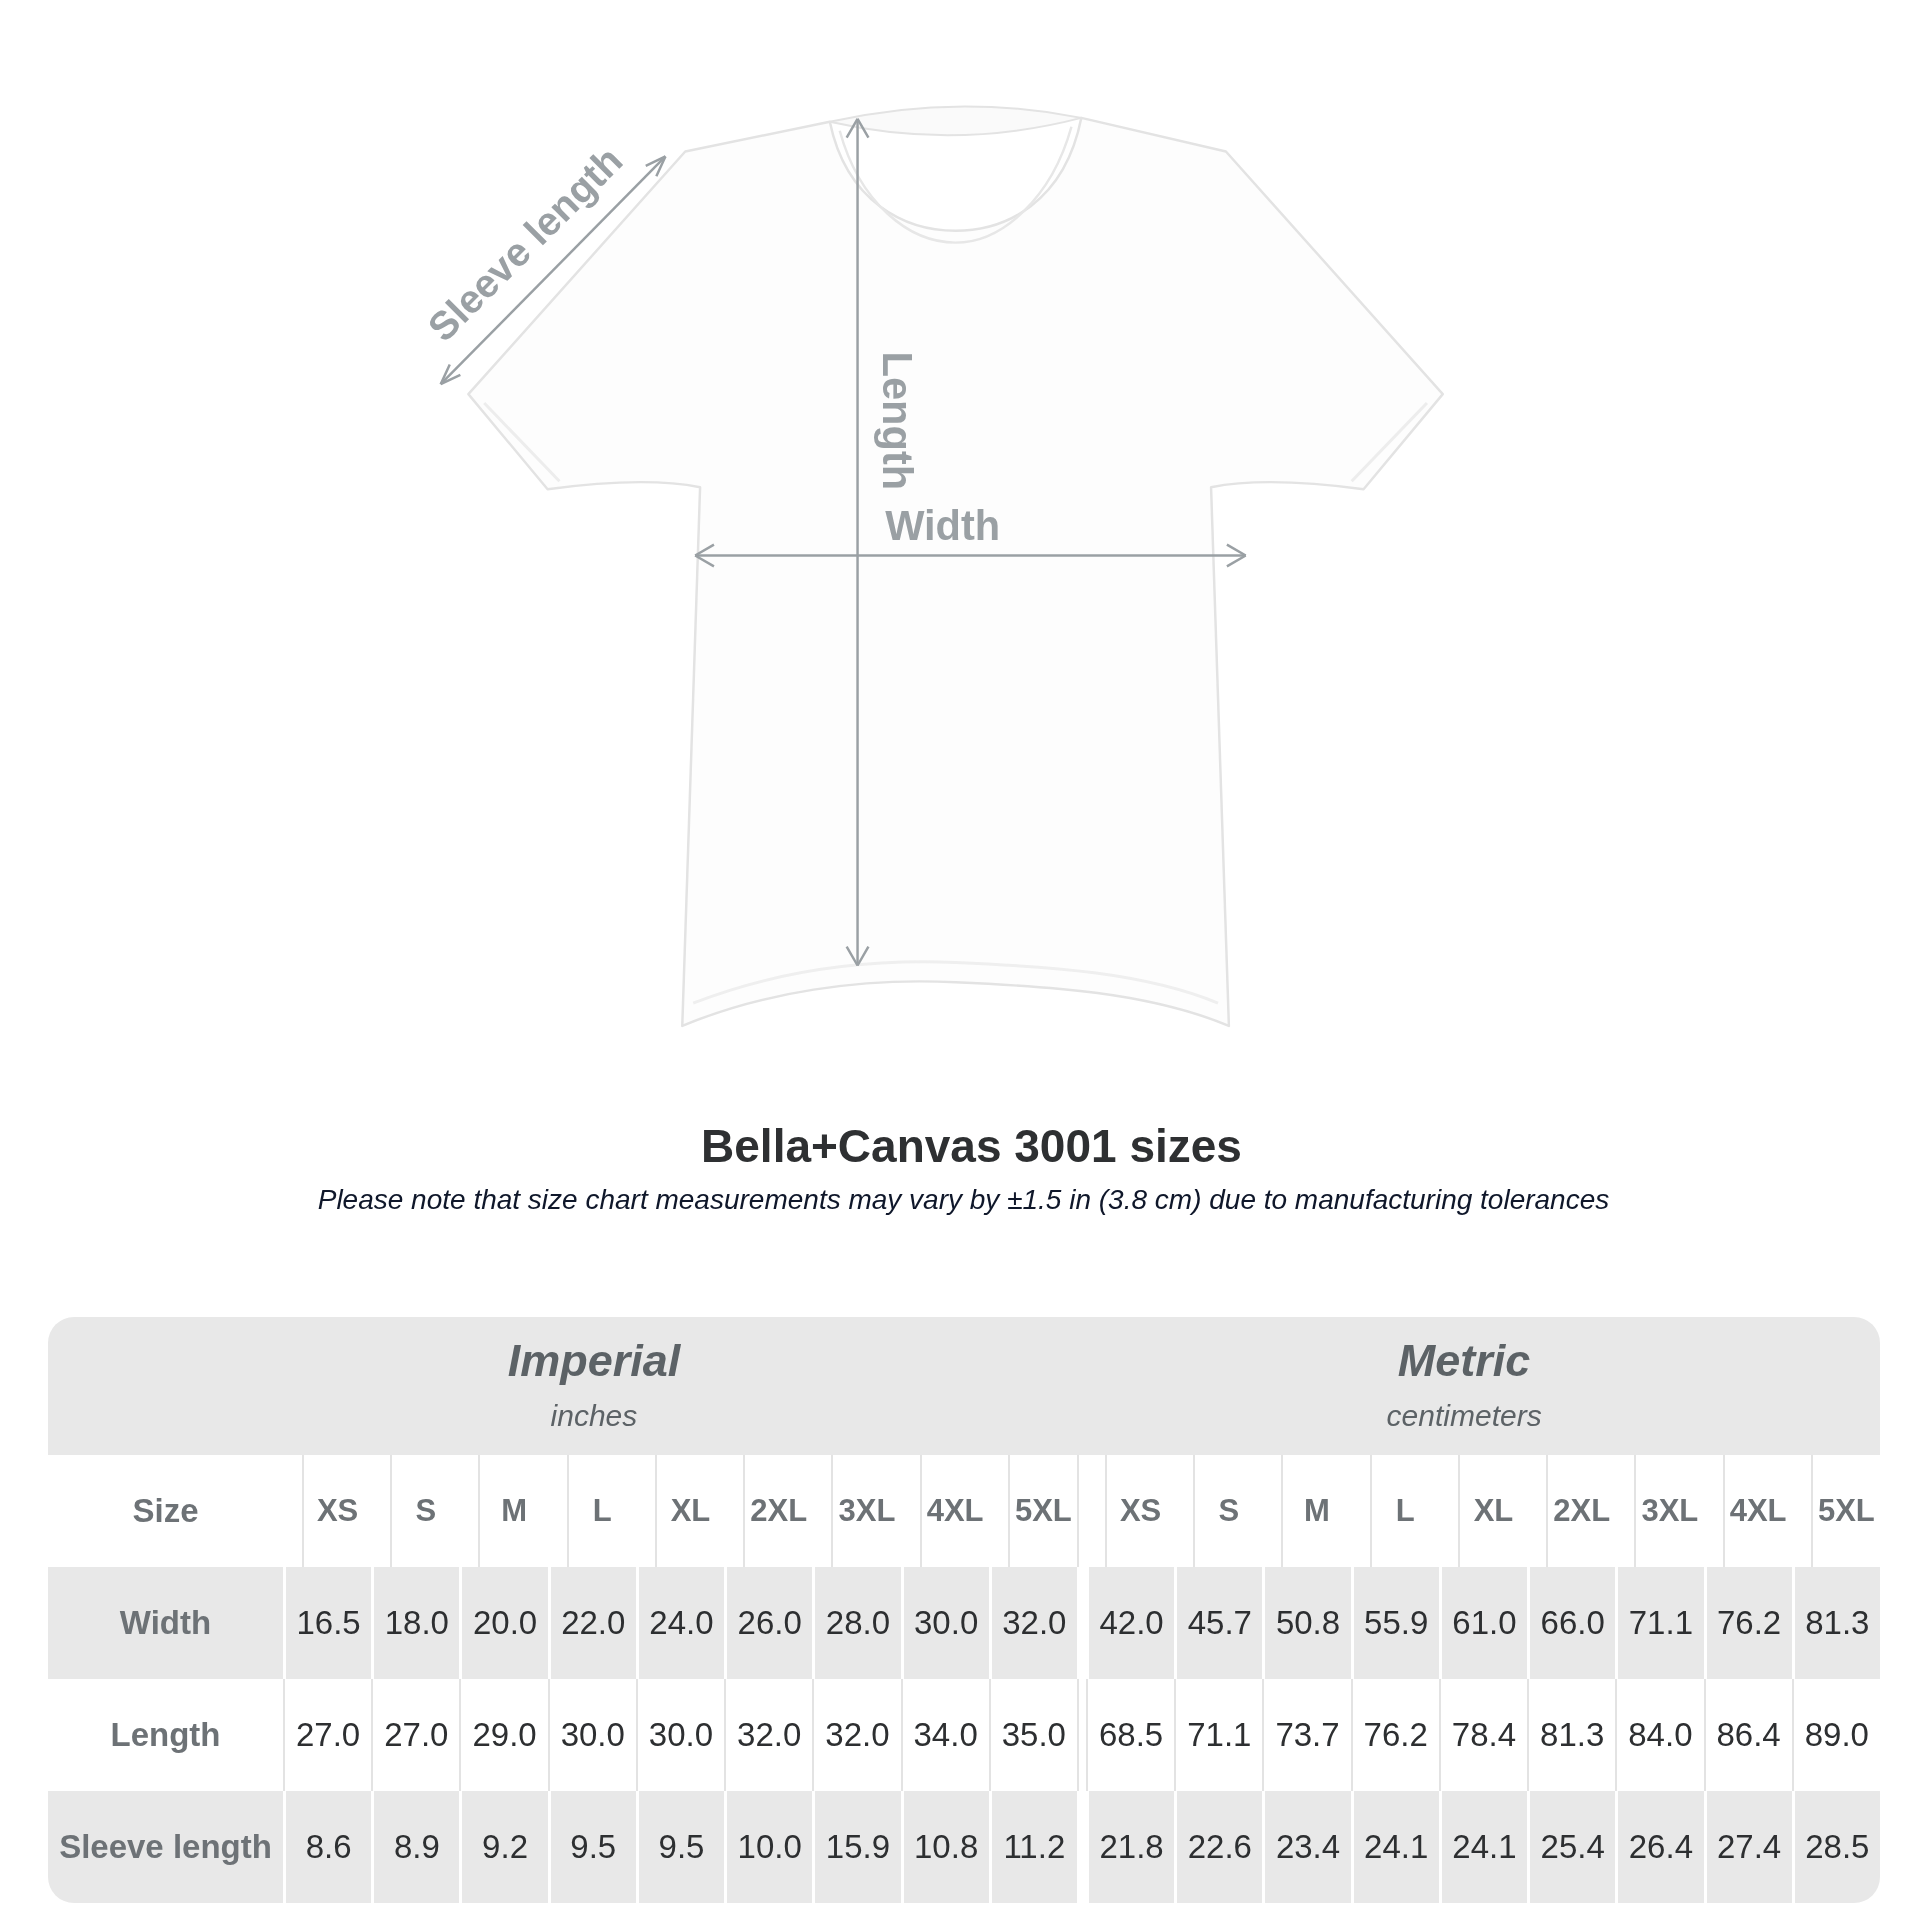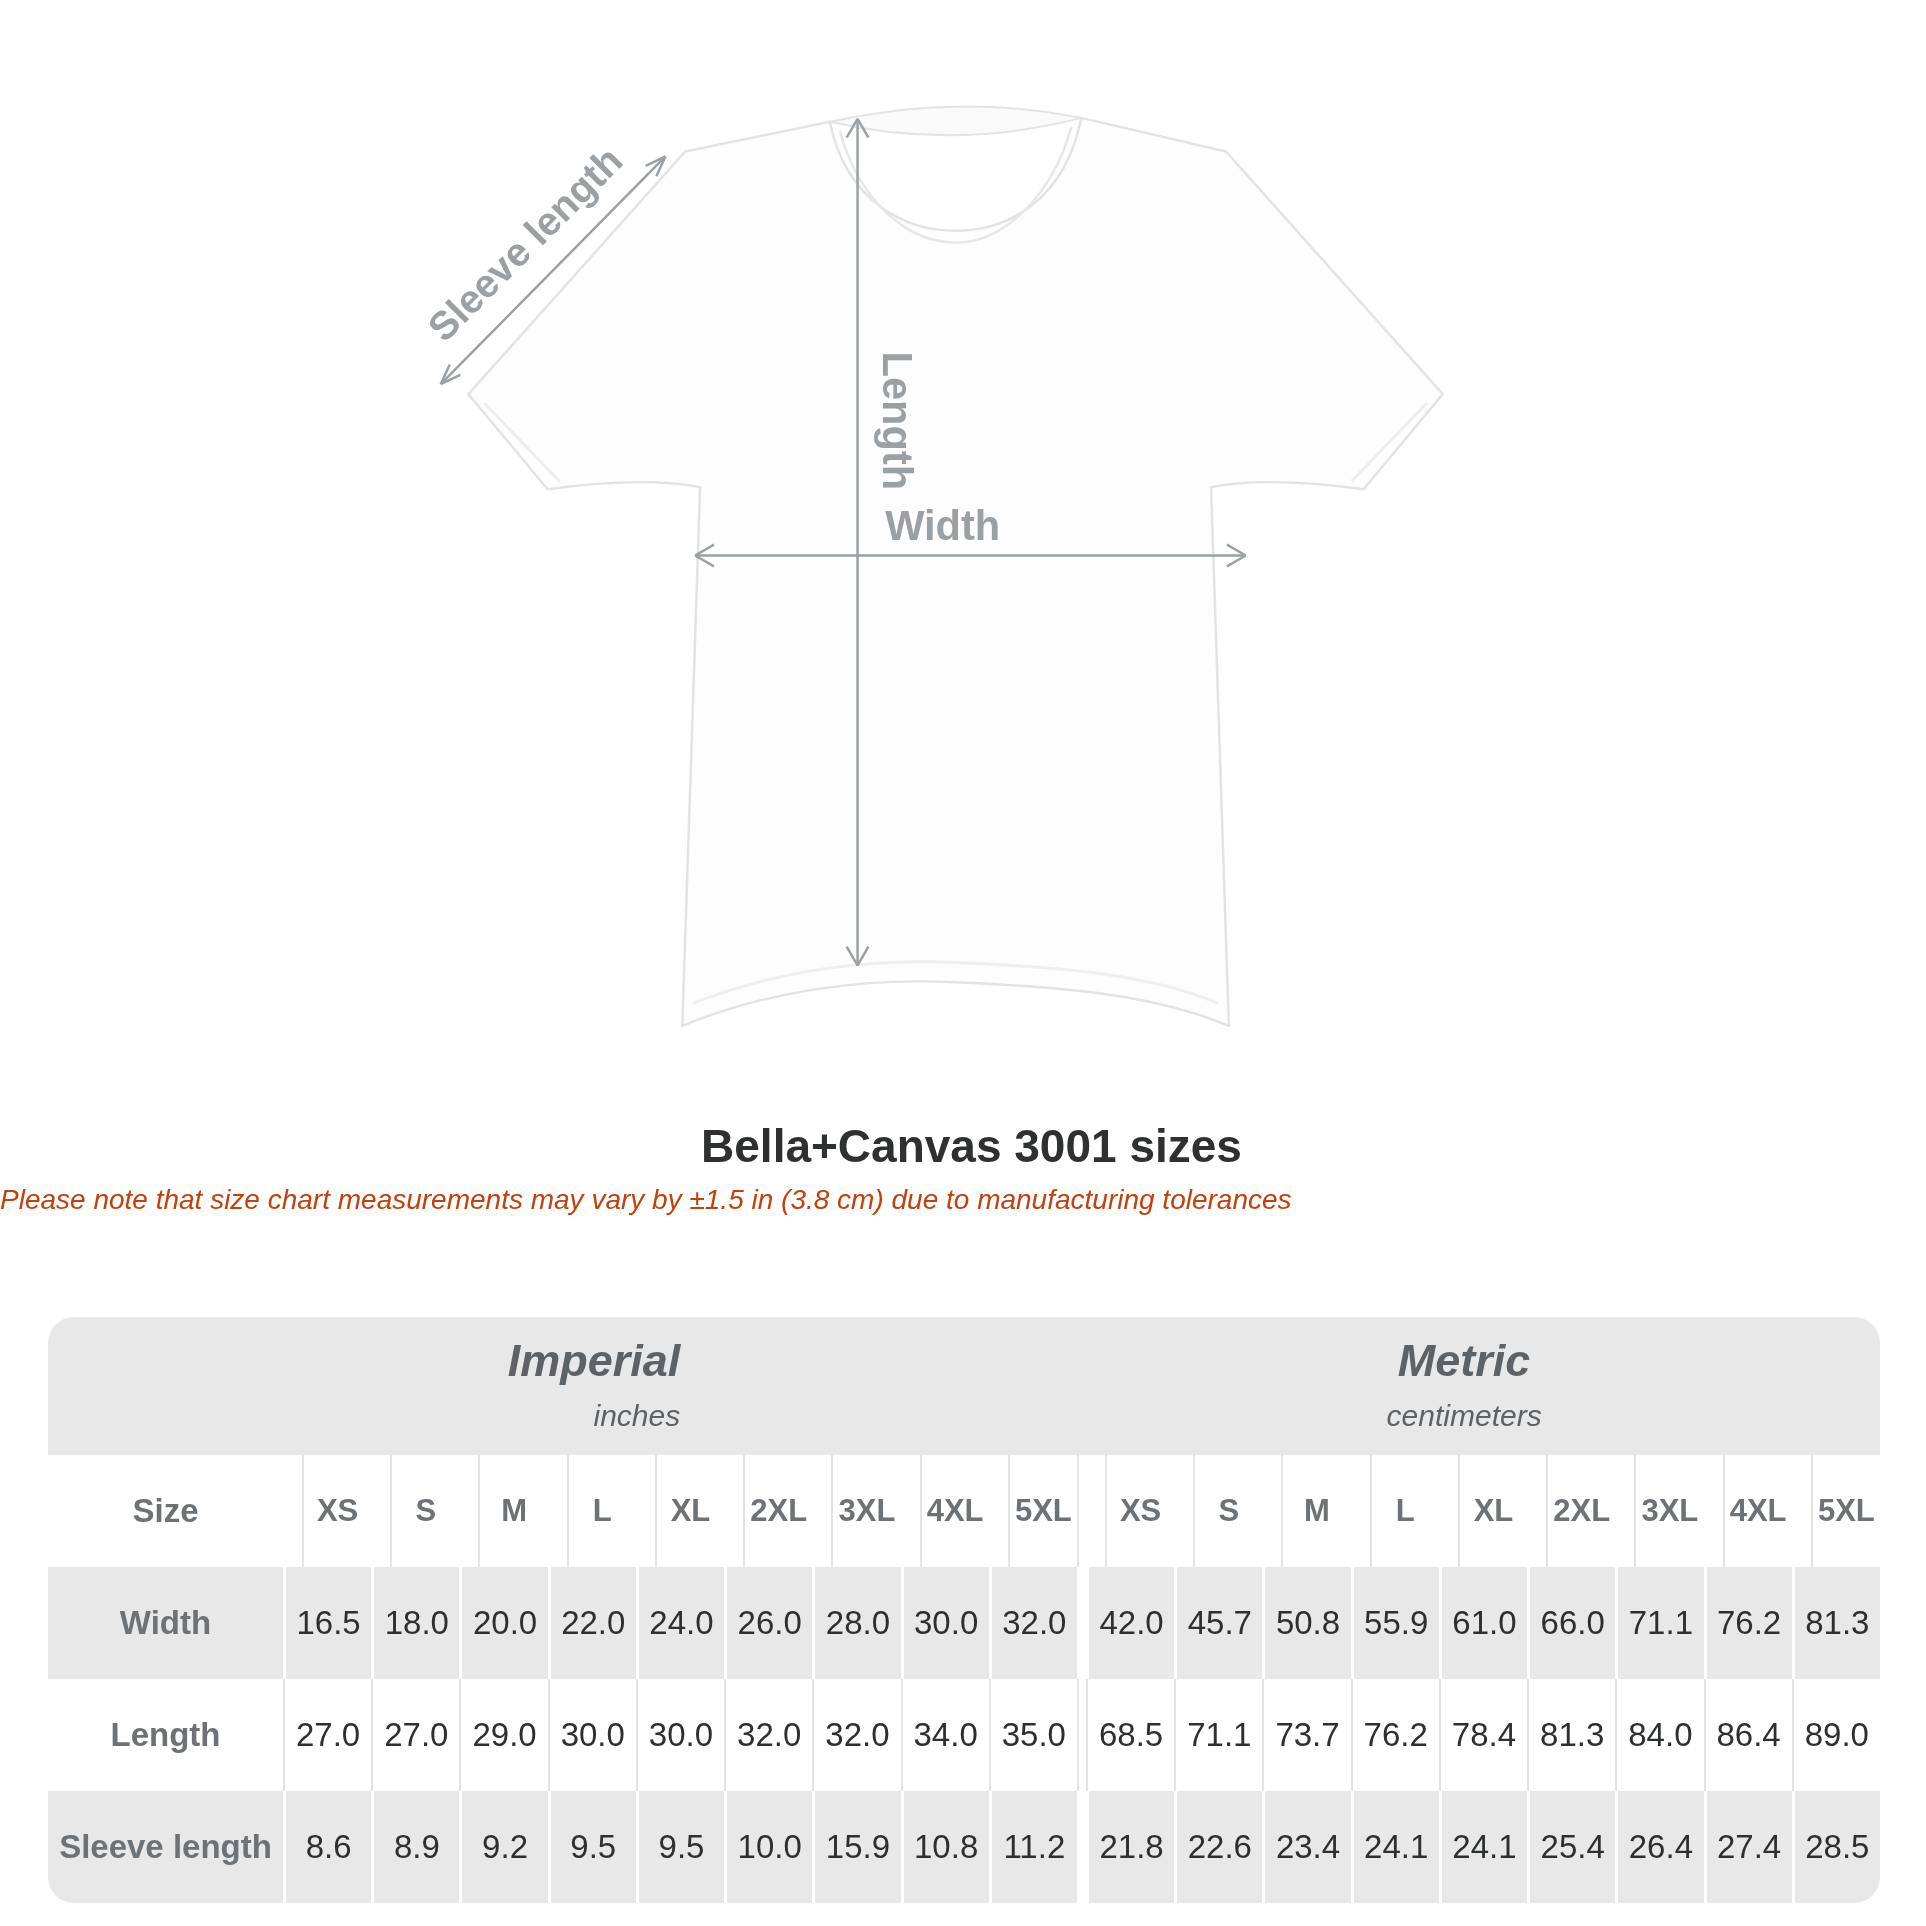--- a/index.html
+++ b/index.html
@@ -6,33 +6,33 @@
   html,body { width:1927px; height:1927px; background:#ffffff; overflow:hidden;
               font-family:"Liberation Sans","DejaVu Sans",sans-serif; }
   .stage { position:relative; width:1927px; height:1927px; background:#fff; }
 
   
   .diagram { position:absolute; left:0; top:0; width:1927px; height:1119px; }
 
   
   .page-title { position:absolute; left:16px; right:0; top:1119px; text-align:center;
                 font-size:46px; font-weight:bold; color:#2e3032; }
-  .page-subtitle { position:absolute; left:0; right:0; top:1184px; 
-                   font-size:28px; font-style:italic; color:#c2410c; }
+  .page-subtitle { position:absolute; left:0; right:0; top:1184px; text-align:center;
+                   font-size:28px; font-style:italic; color:#0f172a; }
 
   
   .tbl { position:absolute; left:48px; top:1281px; width:1832px; }
 
   .thead { position:relative; height:138px; background:#e8e8e8;
            border-radius:26px 26px 0 0;margin-top:36px; }
   .sec { position:absolute; top:50%; transform:translate(-50%,-52%); text-align:center; }
   .sec-imp { left:29.8%; }
   .sec-met { left:77.3%; }
   .sec-title { font-size:45px; font-weight:bold; font-style:italic; color:#5c6266; }
-  .sec-sub { margin-top:12px; font-size:30px; font-style:italic; color:#5c6266;text-align:right; }
+  .sec-sub { margin-top:12px; font-size:30px; font-style:italic; color:#5c6266; }
 
   .row { display:flex; height:112px; }
   .cell { flex:1 1 0; display:flex; align-items:center; justify-content:center;
           font-size:33px; color:#2d2f31; }
   .lab { flex:0 0 235px; font-weight:bold; font-size:33px; color:#6d7276; }
   .hdr { font-weight:bold; font-size:31px; color:#6d7276;margin-left:19px; }
   .spacer { flex:0 0 9px; }
 
   .row.white { background:#fff; }
   .row.white > *:not(:first-child) { border-left:2px solid #e3e3e3; }

